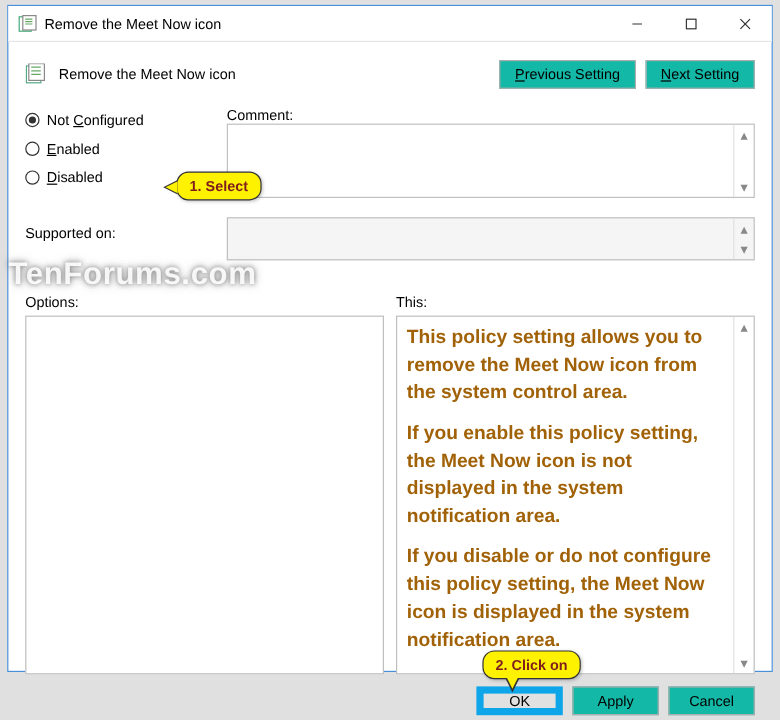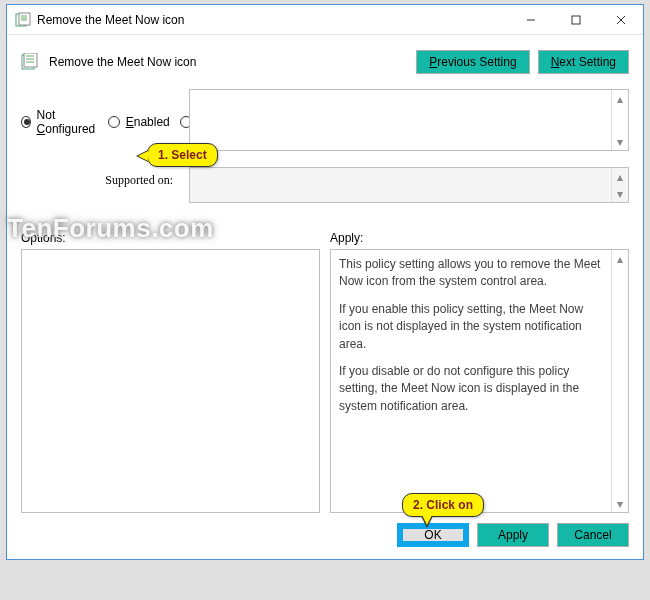--- a/index.html
+++ b/index.html
@@ -84,21 +84,21 @@
   
   .midsec {
     display: grid;
     grid-template-columns: 160px 1fr;
     grid-template-rows: auto auto;
     gap: 8px 8px;
     padding-top: 10px;
   }
   .radios {
     display: flex;
-    flex-direction: row;
+    flex-direction: column;
     gap: 10px;
     padding-top: 4px;
   }
   .radio {
     display: flex;
     align-items: center;
     gap: 6px;
   }
   .radio .circle {
     width: 12px; height: 12px;
@@ -141,42 +141,42 @@
   }
   .boxbody { flex: 1; padding: 4px 6px; font-size: 12px; color: #333; }
 
   .supportedrow {
     display: grid;
     grid-template-columns: 160px 1fr;
     gap: 8px;
     margin-top: 8px;
     align-items: start;
   }
-  .supportedrow .fieldlabel { text-align: right; padding-right: 8px; padding-top: 6px; font-family: Liberation Serif, serif; }
+  .supportedrow .fieldlabel { text-align: left; padding-right: 8px; padding-top: 6px; }
 
   
   .lower {
     display: grid;
     grid-template-columns: 1fr 1fr;
     gap: 10px;
     margin-top: 28px;
     flex: 1;
     min-height: 0;
   }
   .col { display: flex; flex-direction: column; min-height: 0; }
   .col .label { margin-bottom: 4px; }
   .panel {
     flex: 1;
     border: 1px solid #bfbfbf;
     background: #fff;
     position: relative;
     overflow: hidden;
     display: flex;
   }
-  .panel .body { flex: 1; padding: 6px 8px; font-size: 12px; color: #404040; line-height: 1.45; }
+  .panel .body { flex: 1; padding: 6px 8px; font-size: 16px; color: #a16207; line-height: 1.45; font-weight: bold; }
   .panel .body p { margin: 0 0 10px 0; }
 
   
   .btnrow {
     display: flex;
     gap: 8px;
     justify-content: flex-end;
     margin-top: 10px;
   }
   .btnrow .btn { min-width: 72px; justify-content: center; }
@@ -309,20 +309,21 @@
         <div class="radio">
           <span class="circle"></span>
           <span class="lbl"><span class="uline">E</span>nabled</span>
         </div>
         <div class="radio">
           <span class="circle"></span>
           <span class="lbl"><span class="uline">D</span>isabled</span>
         </div>
       </div>
       <div>
+        <div class="fieldlabel">Comment:</div>
         <div class="commentbox">
           <div class="boxbody"></div>
           <div class="scrollarrows">
             <span class="arr">▴</span>
             <span class="arr">▾</span>
           </div>
         </div>
       </div>
     </div>
 
@@ -338,21 +339,21 @@
     </div>
 
     <div class="lower">
       <div class="col">
         <div class="label">Options:</div>
         <div class="panel">
           <div class="body"></div>
         </div>
       </div>
       <div class="col">
-        <div class="label">Apply:</div>
+        <div class="label">This:</div>
         <div class="panel">
           <div class="body">
             <p>This policy setting allows you to remove the Meet Now icon from the system control area.</p>
             <p>If you enable this policy setting, the Meet Now icon is not displayed in the system notification area.</p>
             <p>If you disable or do not configure this policy setting, the Meet Now icon is displayed in the system notification area.</p>
           </div>
           <div class="scrollarrows">
             <span class="arr">▴</span>
             <span class="arr">▾</span>
           </div>

